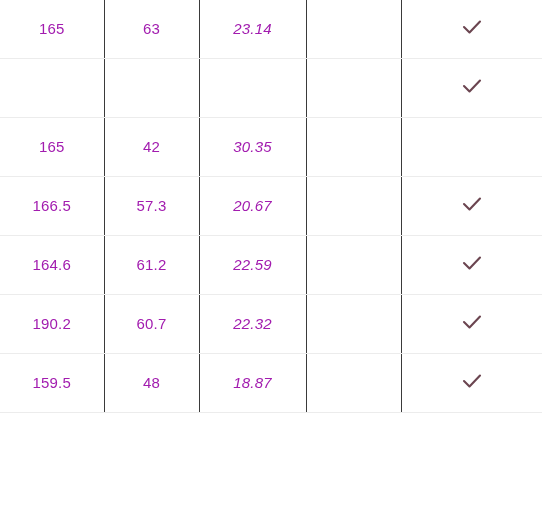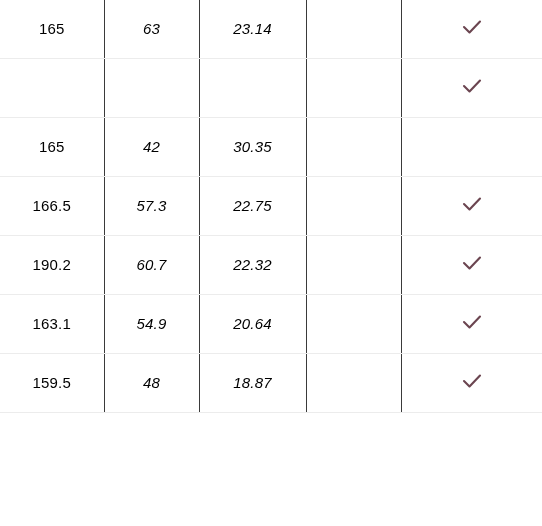--- a/index.html
+++ b/index.html
@@ -34,29 +34,29 @@
     height: 59px;
   }
 
   .data-table td {
     height: 59px;
     box-sizing: border-box;
     border-bottom: 1px solid #ececec;
     text-align: center;
     vertical-align: middle;
     font-size: 15px;
-    color: #000000;
+    color: #a21caf;
     letter-spacing: 0.2px;
     padding: 0;
     background: #ffffff;
   }
 
   
   .col-height   { width: 104px; }
-  .col-weight   { width: 95px; font-style: italic;  }
+  .col-weight   { width: 95px;  }
   .col-bmi      { width: 107px; font-style: italic; }
   .col-blank    { width: 95px;  }
   .col-check    { width: 141px; }
 
   
   .col-height,
   .col-weight,
   .col-bmi,
   .col-blank {
     border-right: 1.4px solid #3a3a3a;
@@ -108,39 +108,39 @@
           <td class="col-weight">42</td>
           <td class="col-bmi">30.35</td>
           <td class="col-blank"></td>
           <td class="col-check check-cell"><span class="check-icon hidden"><svg viewBox="0 0 26 26" xmlns="http://www.w3.org/2000/svg">
                 <path d="M5 13 L10.5 18.5 L21 7.5" fill="none" stroke="#6b4550" stroke-width="2.1" stroke-linecap="round" stroke-linejoin="round"></path>
               </svg></span></td>
         </tr>
         <tr>
           <td class="col-height">166.5</td>
           <td class="col-weight">57.3</td>
-          <td class="col-bmi">22.75</td>
+          <td class="col-bmi">20.67</td>
+          <td class="col-blank"></td>
+          <td class="col-check check-cell"><span class="check-icon"><svg viewBox="0 0 26 26" xmlns="http://www.w3.org/2000/svg">
+                <path d="M5 13 L10.5 18.5 L21 7.5" fill="none" stroke="#6b4550" stroke-width="2.1" stroke-linecap="round" stroke-linejoin="round"></path>
+              </svg></span></td>
+        </tr>
+        <tr>
+          <td class="col-height">164.6</td>
+          <td class="col-weight">61.2</td>
+          <td class="col-bmi">22.59</td>
           <td class="col-blank"></td>
           <td class="col-check check-cell"><span class="check-icon"><svg viewBox="0 0 26 26" xmlns="http://www.w3.org/2000/svg">
                 <path d="M5 13 L10.5 18.5 L21 7.5" fill="none" stroke="#6b4550" stroke-width="2.1" stroke-linecap="round" stroke-linejoin="round"></path>
               </svg></span></td>
         </tr>
         <tr>
           <td class="col-height">190.2</td>
           <td class="col-weight">60.7</td>
           <td class="col-bmi">22.32</td>
-          <td class="col-blank"></td>
-          <td class="col-check check-cell"><span class="check-icon"><svg viewBox="0 0 26 26" xmlns="http://www.w3.org/2000/svg">
-                <path d="M5 13 L10.5 18.5 L21 7.5" fill="none" stroke="#6b4550" stroke-width="2.1" stroke-linecap="round" stroke-linejoin="round"></path>
-              </svg></span></td>
-        </tr>
-        <tr>
-          <td class="col-height">163.1</td>
-          <td class="col-weight">54.9</td>
-          <td class="col-bmi">20.64</td>
           <td class="col-blank"></td>
           <td class="col-check check-cell"><span class="check-icon"><svg viewBox="0 0 26 26" xmlns="http://www.w3.org/2000/svg">
                 <path d="M5 13 L10.5 18.5 L21 7.5" fill="none" stroke="#6b4550" stroke-width="2.1" stroke-linecap="round" stroke-linejoin="round"></path>
               </svg></span></td>
         </tr>
         <tr>
           <td class="col-height">159.5</td>
           <td class="col-weight">48</td>
           <td class="col-bmi">18.87</td>
           <td class="col-blank"></td>

